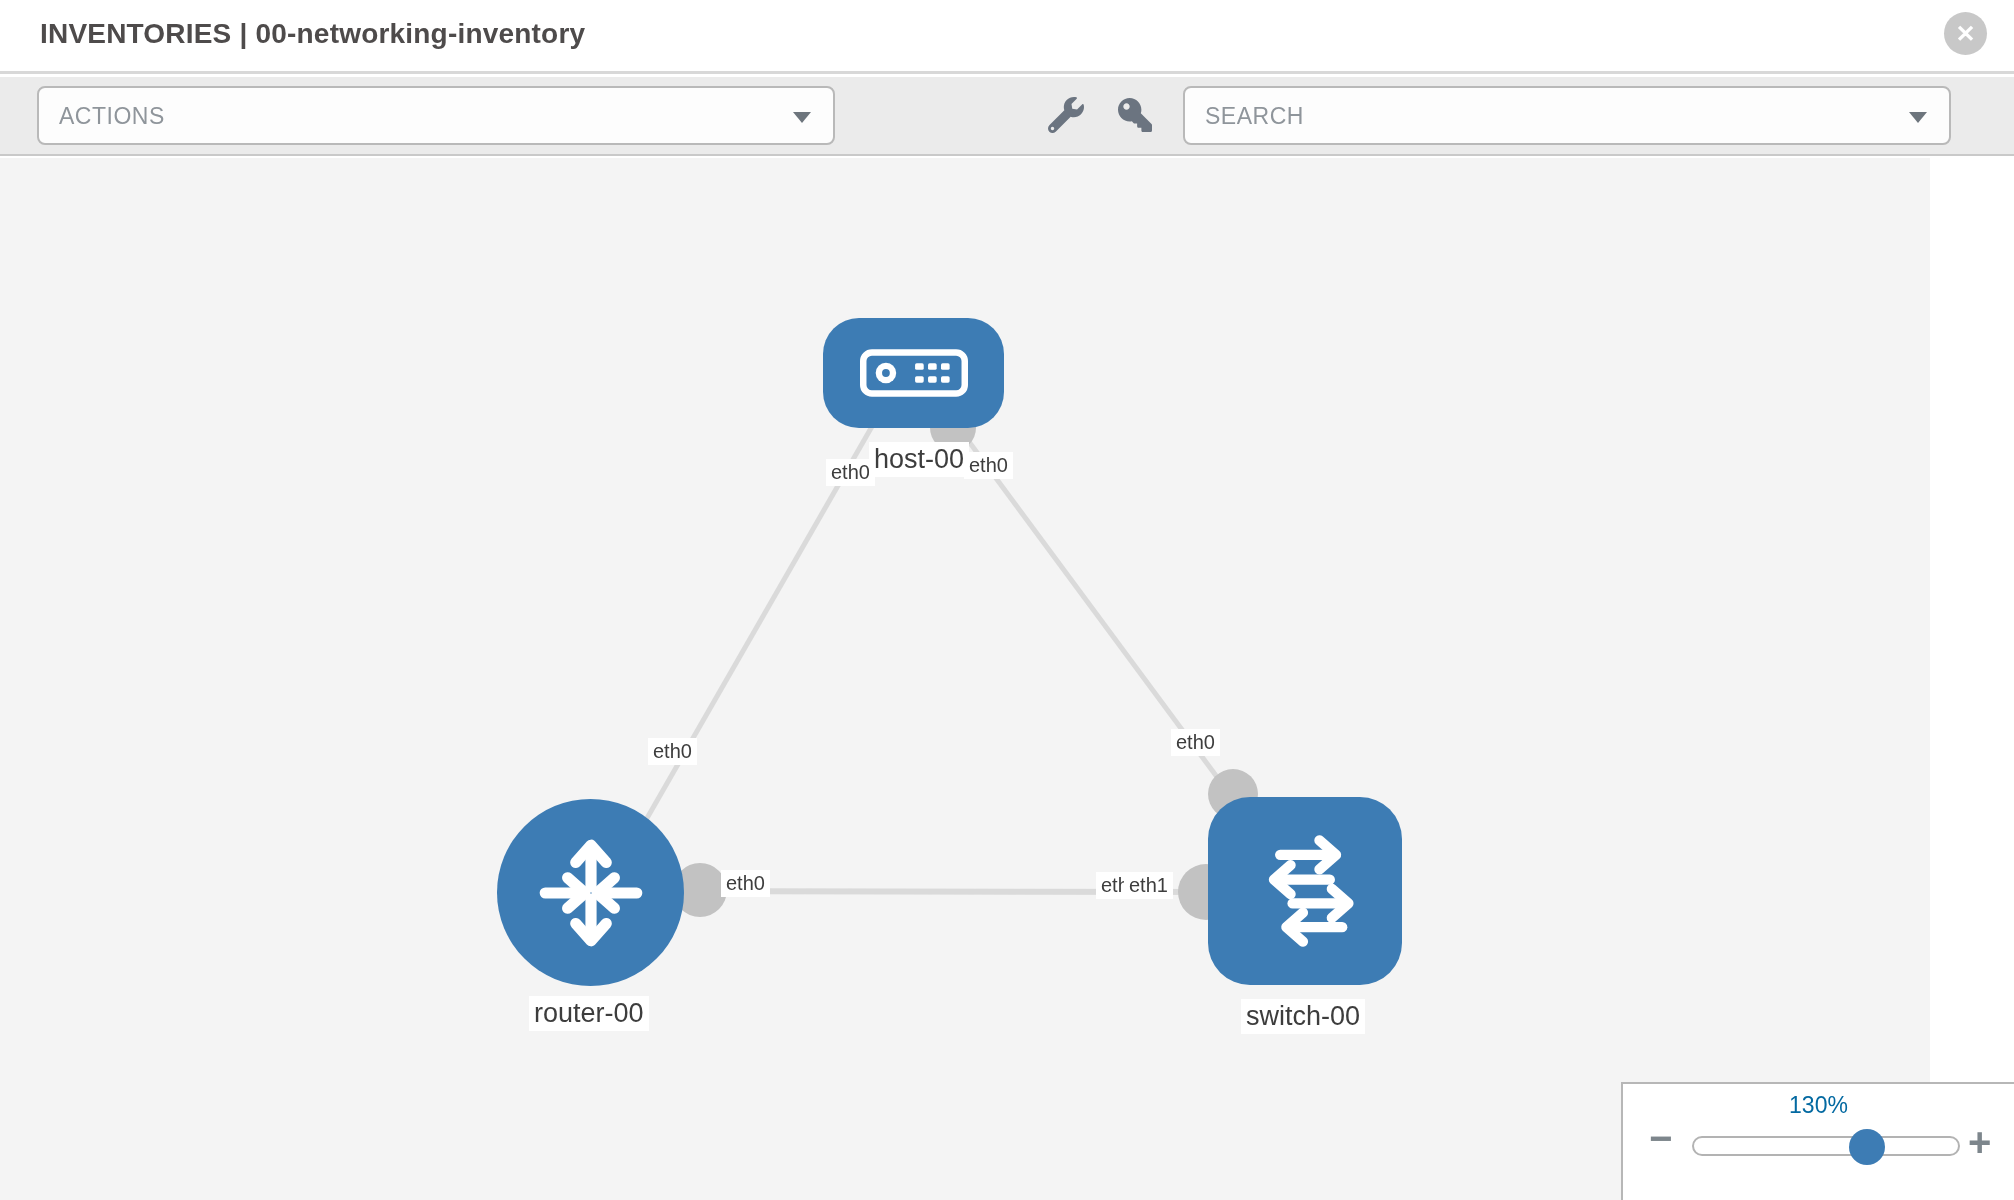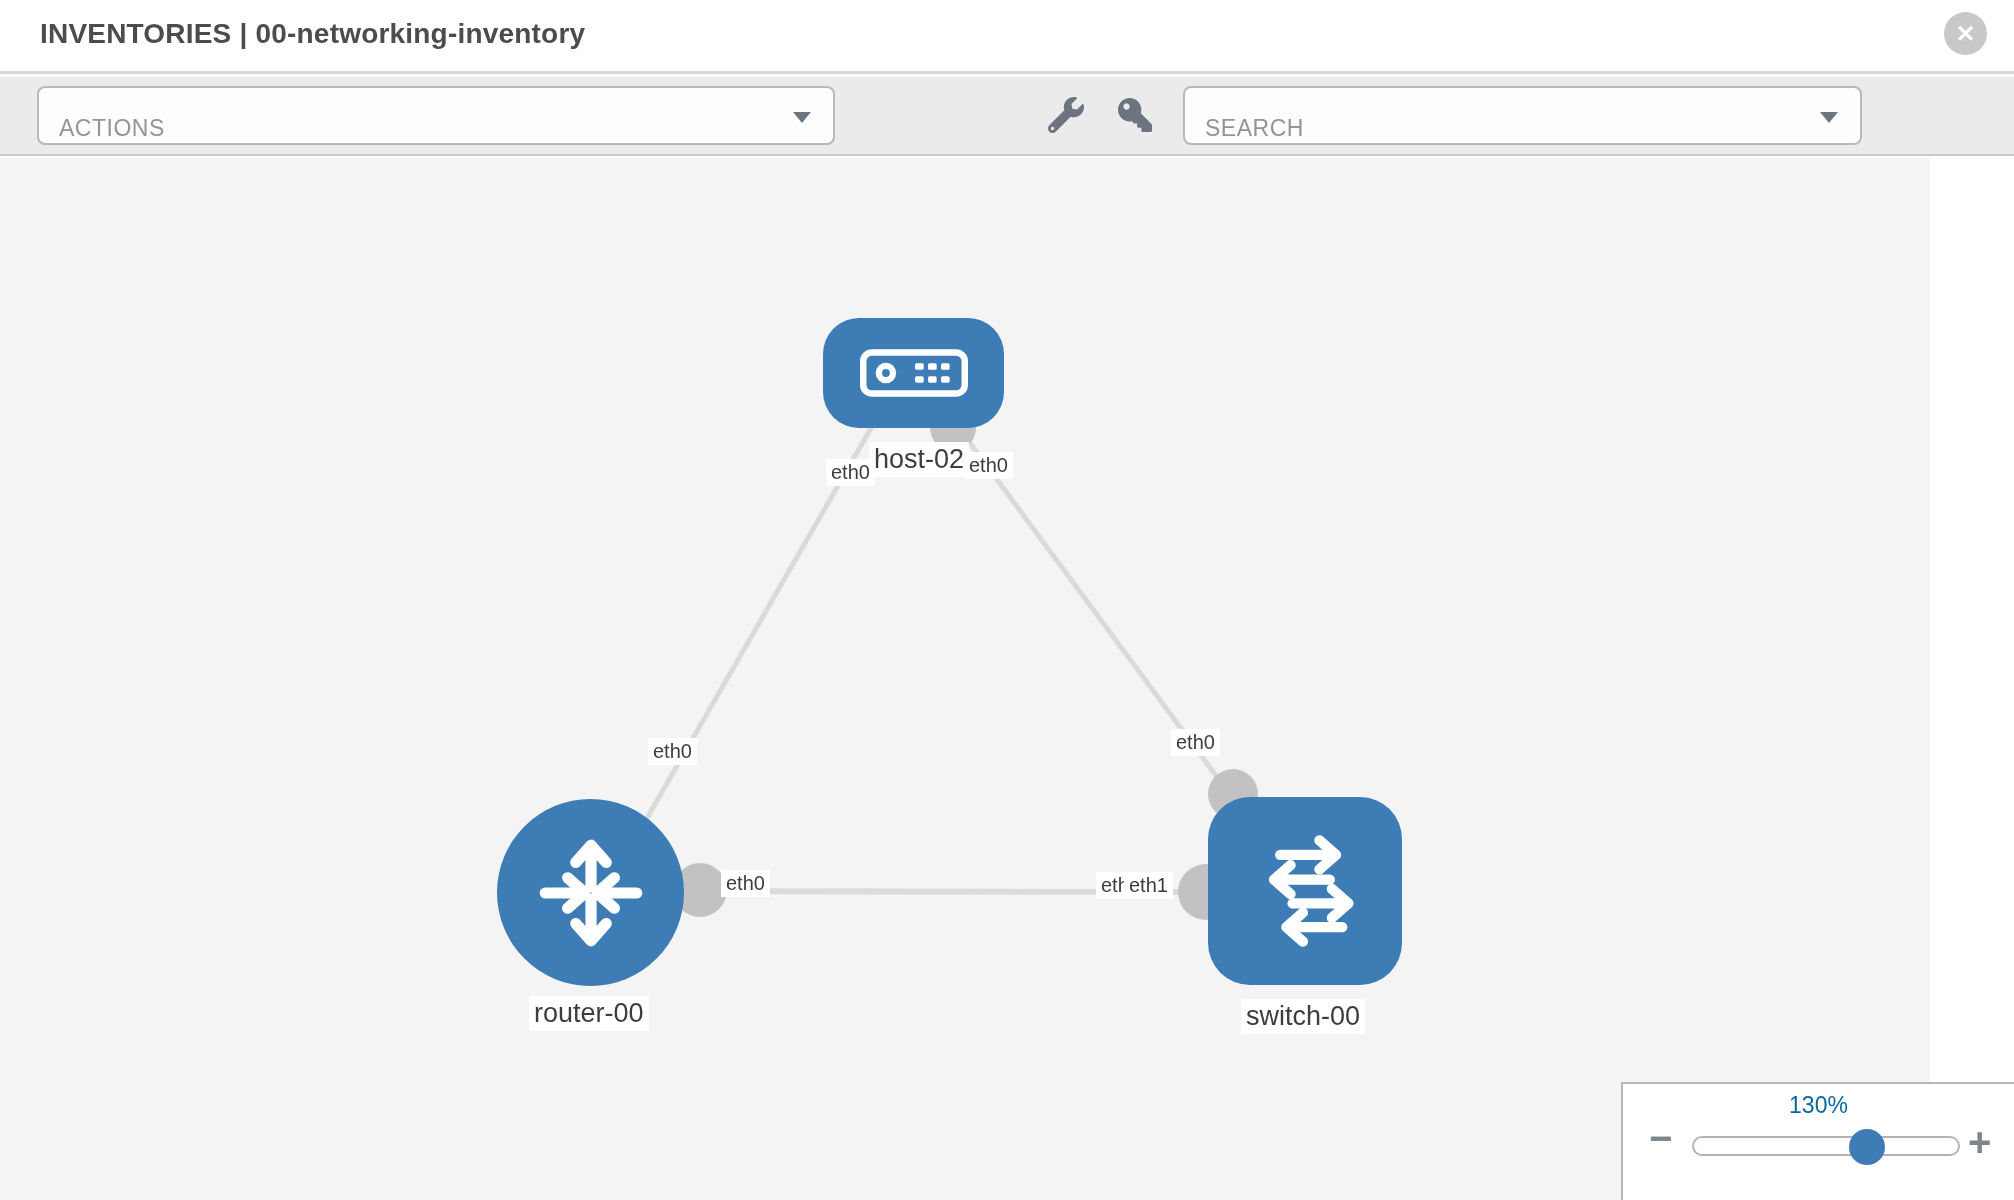--- a/index.html
+++ b/index.html
@@ -16,26 +16,26 @@
     border-radius: 50%; background: #c8c8c8; color: #ffffff; display: flex;
     align-items: center; justify-content: center; font-size: 24px; font-weight: bold;
     cursor: pointer; line-height: 1; }
 
   
   .toolbar { position: absolute; left: 0; top: 77px; width: 2014px; height: 79px;
     background: #ebebeb; border-bottom: 2px solid #c9c9c9; }
   .select-box { position: absolute; top: 9px; height: 59px; background: #fdfdfd;
     border: 2px solid #b9b9b9; border-radius: 8px; cursor: pointer; }
   .select-box .ph { position: absolute; left: 20px; top: 15px; font-size: 23px;
-    color: #8f959b; letter-spacing: 0.5px; margin-top: 12px; }
+    color: #8f959b; letter-spacing: 0.5px; }
   .caret { position: absolute; right: 22px; top: 24px; width: 0; height: 0;
     border-left: 9px solid transparent; border-right: 9px solid transparent;
     border-top: 11px solid #6d757d; }
   .actions-box { left: 37px; width: 798px; }
-  .search-box { left: 1183px; width: 679px; }
+  .search-box { left: 1183px; width: 768px; }
   .tool-icon { position: absolute; top: 12px; width: 52px; height: 52px;
     display: flex; align-items: center; justify-content: center; cursor: pointer; }
   .tool-icon svg { display: block; }
   .wrench-wrap { left: 1040px; }
   .key-wrap { left: 1109px; }
 
   
   .canvas { position: absolute; left: 0; top: 158px; width: 1930px; height: 1042px;
     background: #f4f4f4; overflow: hidden; }
   .edges-svg { position: absolute; left: 0; top: 0; z-index: 1; }
@@ -161,21 +161,21 @@
           <path d="M48 72 L98 72"></path>
             <path d="M86 58 L102 72 L86 86"></path>
           <path d="M96 95 L46 95"></path>
             <path d="M58 81 L42 95 L58 109"></path>
         </g>
       </svg>
     </div>
 
     <span class="nlabel if-label lbl-eth-hl">eth0</span>
     <span class="nlabel if-label lbl-eth-hr">eth0</span>
-    <span class="nlabel name-label lbl-host">host-02</span>
+    <span class="nlabel name-label lbl-host">host-00</span>
     <span class="nlabel if-label lbl-eth-rt">eth0</span>
     <span class="nlabel if-label lbl-eth-st">eth0</span>
     <span class="nlabel if-label lbl-eth-rb">eth0</span>
     <span class="nlabel if-label lbl-eth-sb0">eth0</span>
     <span class="nlabel if-label lbl-eth-sb1">eth1</span>
     <span class="nlabel name-label lbl-router">router-00</span>
     <span class="nlabel name-label lbl-switch">switch-00</span>
   </div>
 
   <div class="zoom-panel">

